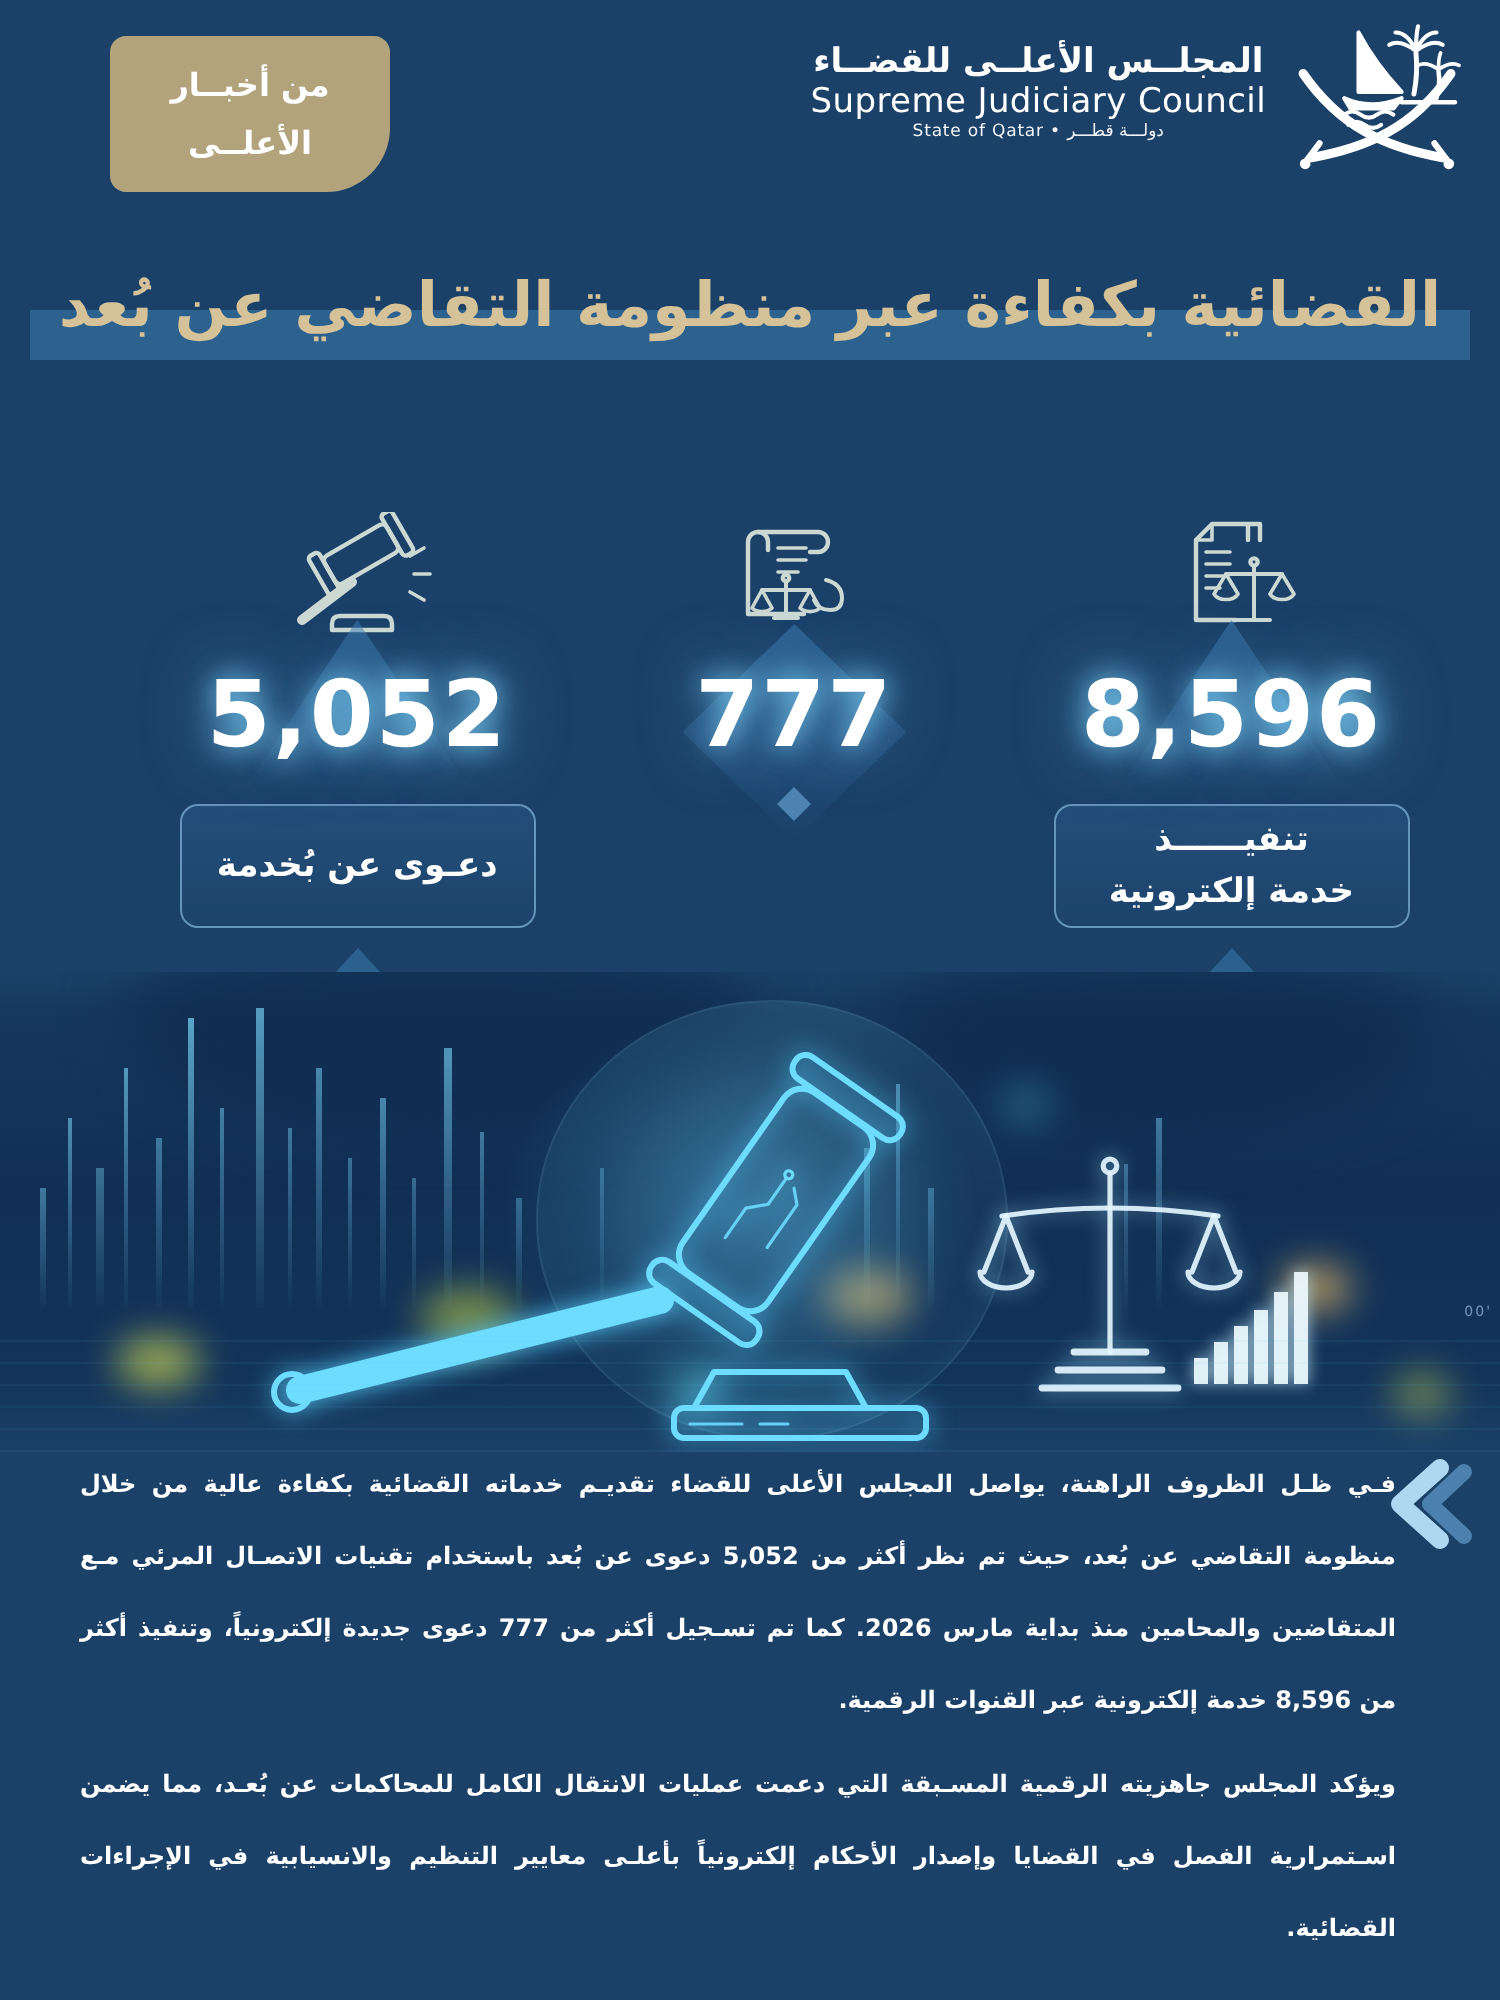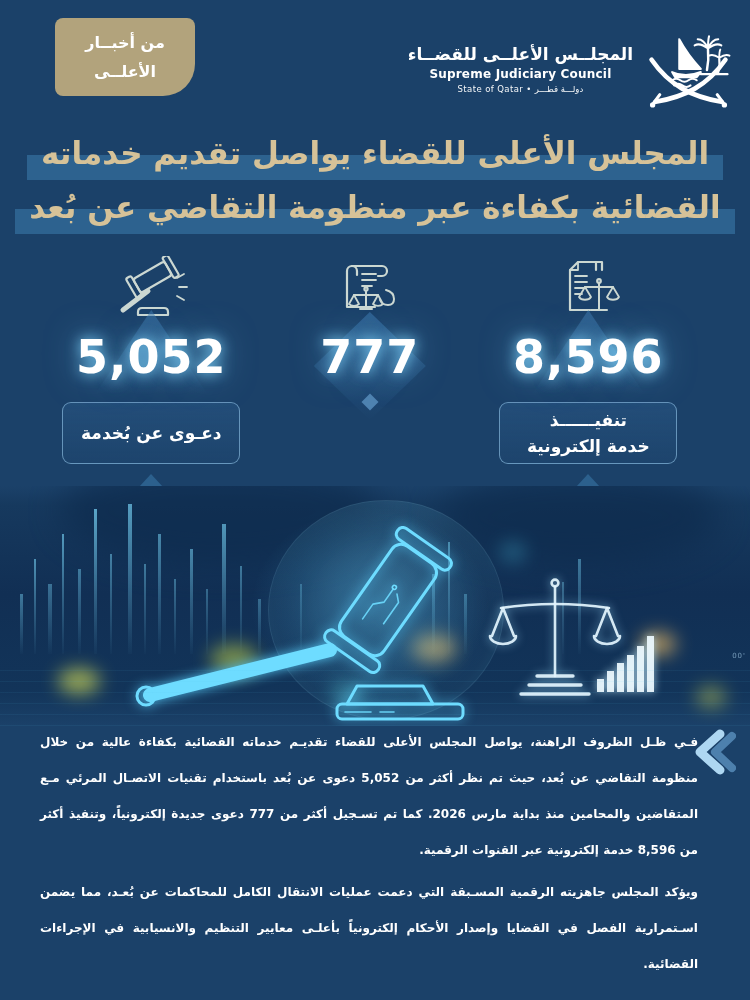--- a/index.html
+++ b/index.html
@@ -5,35 +5,35 @@
   html,body{margin:0;padding:0;width:750px;height:1000px;overflow:hidden;
     font-family:"DejaVu Sans",sans-serif;}
   .poster{position:relative;width:750px;height:1000px;background:#1b4169;overflow:hidden;}
 
   
   .badge{position:absolute;left:55px;top:18px;width:140px;height:78px;background:#b2a37c;
     border-radius:8px 8px 32px 8px;display:flex;flex-direction:column;justify-content:center;
     align-items:center;direction:rtl;color:#fff;font-weight:700;font-size:16px;line-height:29px;}
 
   
-  .logo{position:absolute;right:14px;top:29px;display:flex;align-items:center;gap:8px;direction:ltr;color:#fff;justify-content:space-between;}
+  .logo{position:absolute;right:14px;top:6px;display:flex;align-items:center;gap:8px;direction:ltr;color:#fff;justify-content:space-between;}
   .logo-text{text-align:center;}
   .logo-ar{font-size:17px;font-weight:700;line-height:22px;}
-  .logo-en{font-size:12px;font-weight:700;line-height:18px;letter-spacing:.2px;}
+  .logo-en{font-size:17px;font-weight:400;line-height:18px;letter-spacing:.2px;}
   .logo-state{font-size:8.5px;opacity:.95;line-height:12px;letter-spacing:.4px;}
   .emblem{width:95px;height:80px;}
 
   
   .title{position:absolute;top:126px;left:0;right:0;text-align:center;direction:rtl;}
   .title-line{display:inline-block;font-size:31px;font-weight:800;color:#d6c298;line-height:54px;
     padding:0 14px;background:linear-gradient(180deg,rgba(0,0,0,0) 0 54%,#2d628f 54% 100%);}
 
   
   .stats{position:absolute;top:250px;left:42px;right:25px;display:flex;flex-direction:row-reverse;
-    justify-content:flex-start;direction:rtl;}
+    justify-content:flex-end;direction:rtl;}
   .stat{width:32%;display:flex;flex-direction:column;align-items:center;position:relative;}
   .stat-icon{height:74px;display:flex;align-items:flex-end;justify-content:center;}
   .stat-icon svg{stroke:#ccd8d2;fill:none;stroke-width:2.2;stroke-linecap:round;stroke-linejoin:round;}
   .num-wrap{position:relative;margin-top:4px;height:58px;display:flex;align-items:center;justify-content:center;}
   .num-shape{position:absolute;left:50%;top:-18px;transform:translateX(-50%);width:112px;height:84px;
     background:linear-gradient(180deg,rgba(62,122,176,.55),rgba(62,122,176,0));}
   .shape-tri{clip-path:polygon(50% 0,100% 100%,0 100%);}
   .shape-diamond{clip-path:polygon(50% 0,100% 50%,50% 100%,0 50%);height:108px;top:-16px;}
   .num{position:relative;font-size:46px;font-weight:800;color:#fff;letter-spacing:1px;
     text-shadow:0 0 14px rgba(130,215,255,.95),0 0 34px rgba(130,215,255,.55);}
@@ -107,21 +107,20 @@
         <path d="M64,40 q2,-10 1,-20" stroke-width="2.4"></path>
         <path d="M65,19 q-8,-6 -13,-3 M65,19 q8,-6 13,-3 M65,19 q-4,-9 -10,-9 M65,19 q4,-9 10,-9 M65,19 q0,-8 1,-12" stroke-width="2"></path>
         <path d="M75,42 q2,-7 1,-13" stroke-width="2.2"></path>
         <path d="M76,28 q-6,-4 -10,-2 M76,28 q6,-4 10,-2 M76,28 q0,-6 1,-8" stroke-width="1.8"></path>
         <path d="M58,44 h26" stroke-width="2.2"></path>
       </g>
     </svg>
   </div>
 
   <div class="title">
-    <div><span class="title-line">المجلس الأعلى للقضاء يواصل تقديم خدماته</span></div>
     <div><span class="title-line">القضائية بكفاءة عبر منظومة التقاضي عن بُعد</span></div>
   </div>
 
   <div class="stats">
 
     <div class="stat">
       <div class="stat-icon">
         <svg width="84" height="68" viewBox="0 0 84 68">
           <g transform="rotate(-30 44 22)">
             <rect x="26" y="13" width="36" height="16" rx="3"></rect>

